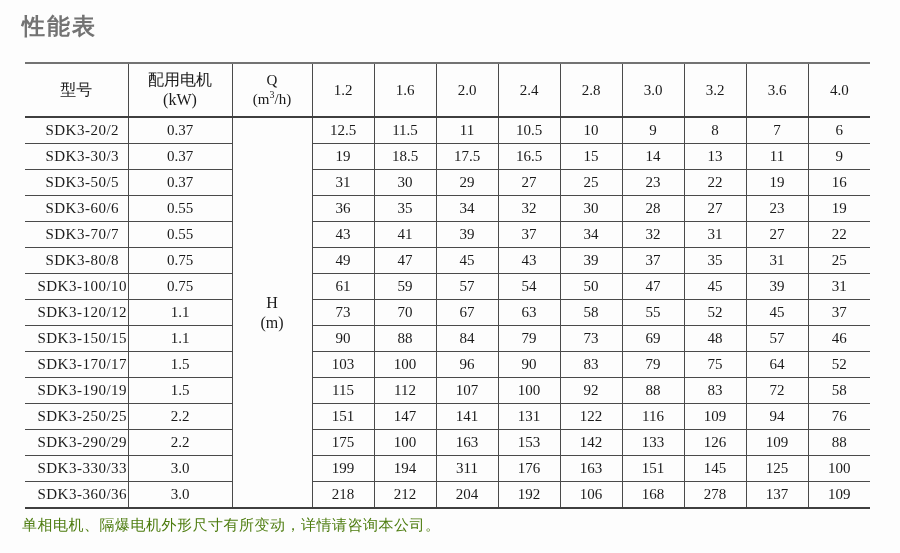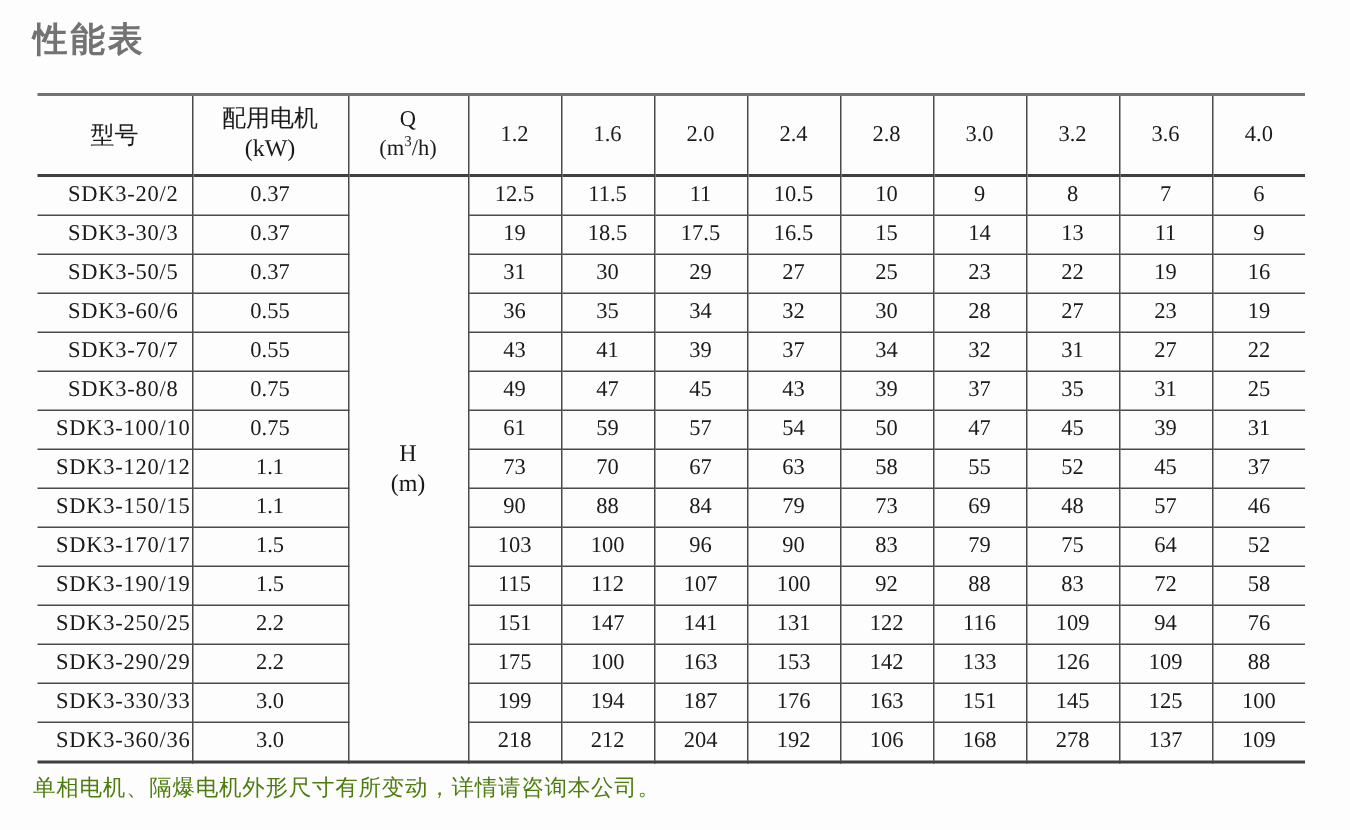--- a/index.html
+++ b/index.html
@@ -280,21 +280,21 @@
         <td>133</td>
         <td>126</td>
         <td>109</td>
         <td>88</td>
       </tr>
       <tr>
         <td class="c-model">SDK3-330/33</td>
         <td>3.0</td>
         <td>199</td>
         <td>194</td>
-        <td>187</td>
+        <td>311</td>
         <td>176</td>
         <td>163</td>
         <td>151</td>
         <td>145</td>
         <td>125</td>
         <td>100</td>
       </tr>
       <tr>
         <td class="c-model">SDK3-360/36</td>
         <td>3.0</td>

